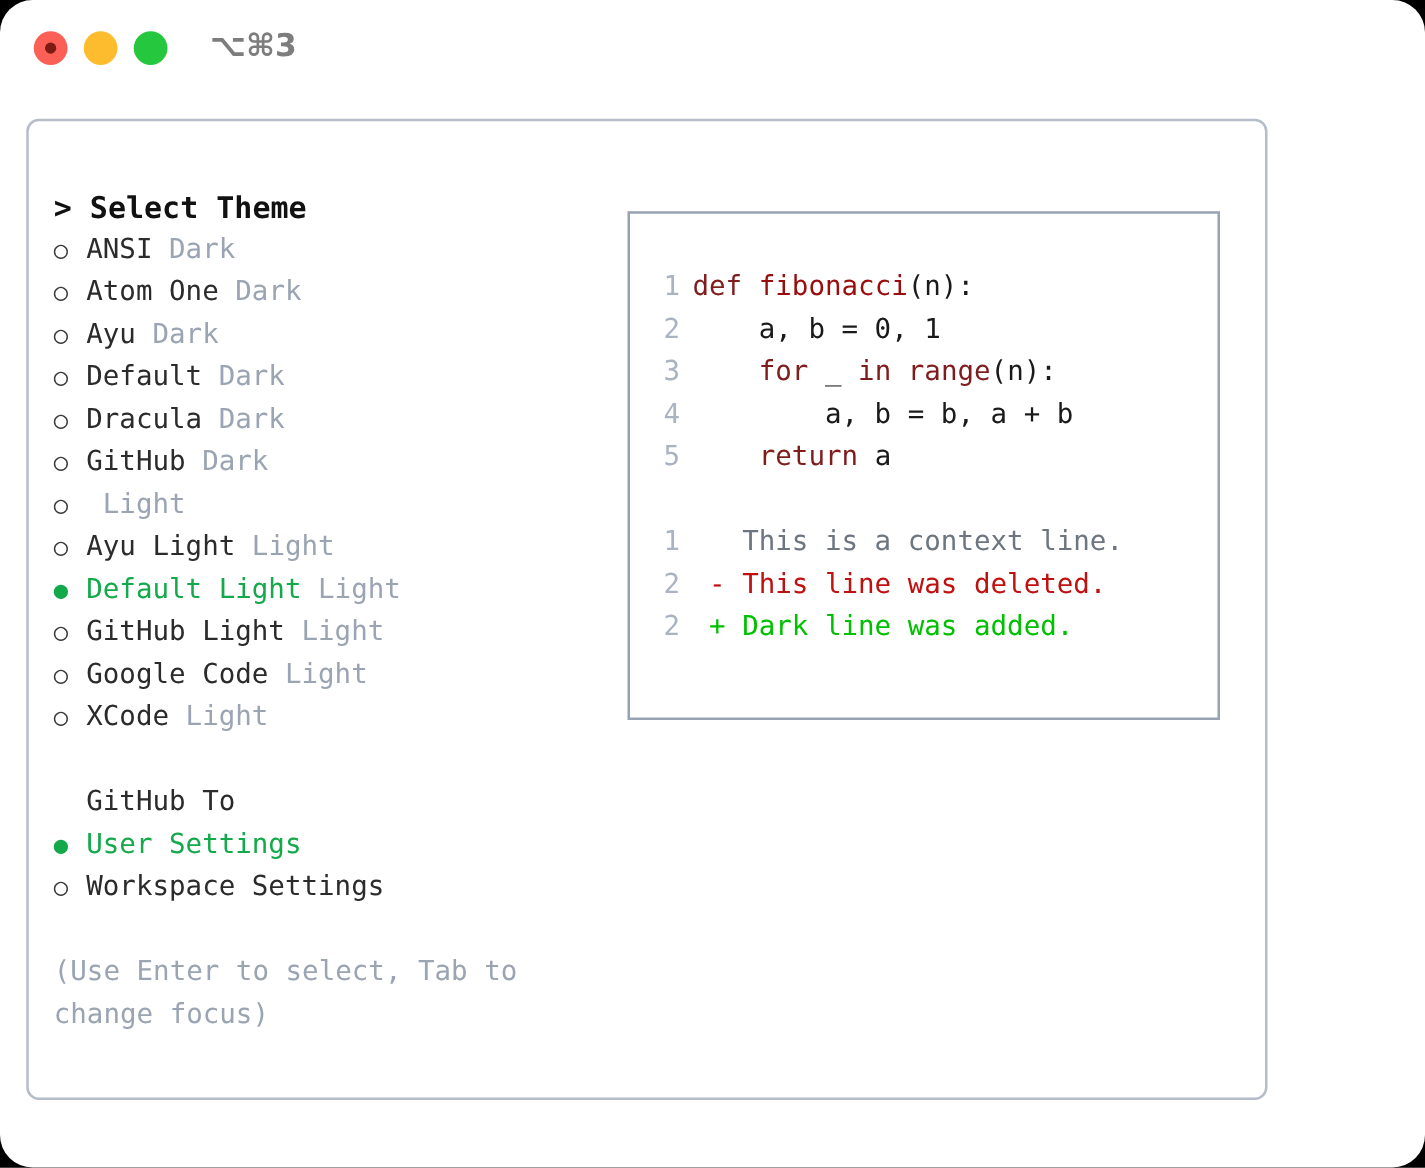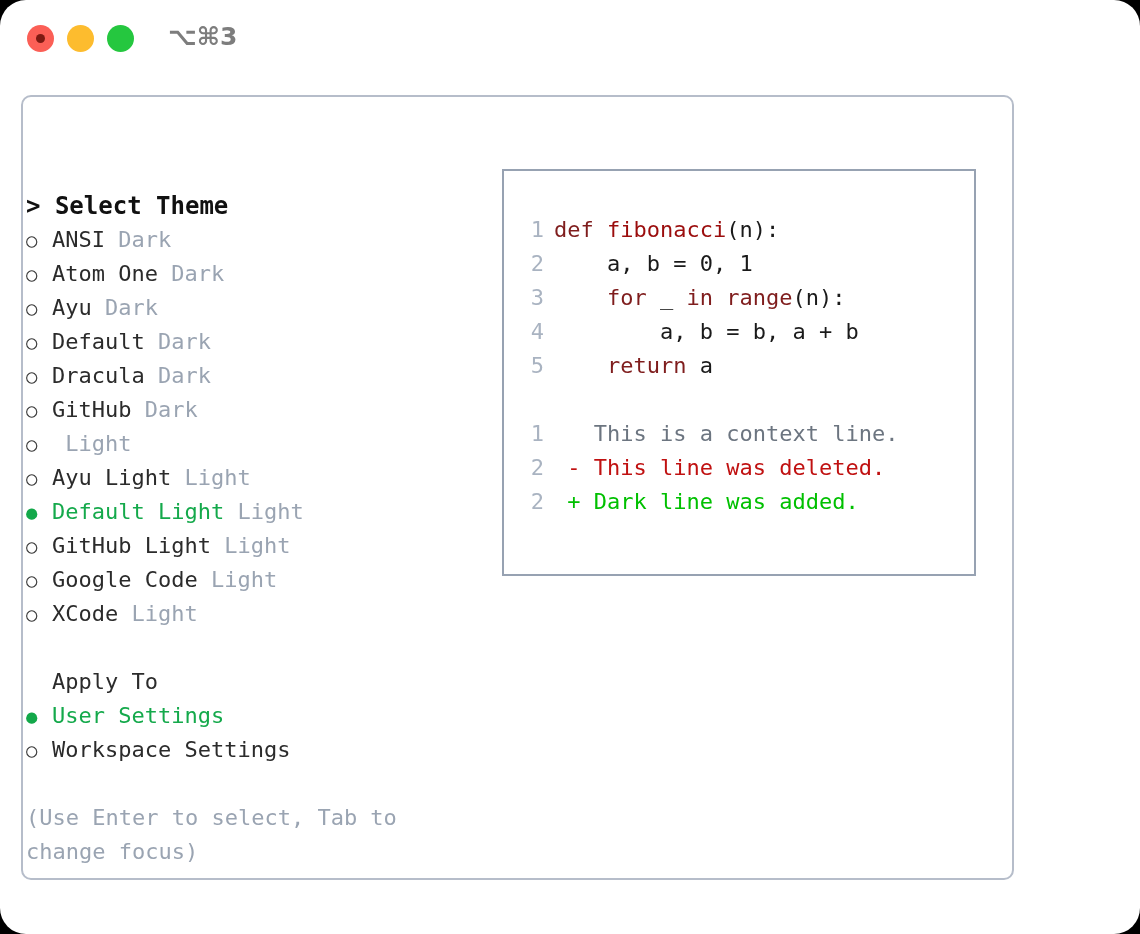--- a/index.html
+++ b/index.html
@@ -82,24 +82,23 @@
     height: 785px;
     border: 2px solid #b6bdca;
     border-radius: 10px;
     box-sizing: border-box;
     background: #ffffff;
   }
 
   
   .left-col {
     position: absolute;
-    left: 3px;
+    left: 20px;
     top: 52px;
     width: 460px;
-    margin-top: 40px;
   }
   .right-col {
     position: absolute;
     left: 479px;
     top: 52px;
     width: 500px;
   }
 
   .section-title {
     font-size: 24px;
@@ -244,21 +243,21 @@
           <div class="theme-row"><span class="bullet">○</span><span class="theme-name">GitHub</span><span class="theme-tag"> Dark</span></div>
           <div class="theme-row"><span class="bullet">○</span><span class="theme-tag"> Light</span></div>
           <div class="theme-row"><span class="bullet">○</span><span class="theme-name">Ayu Light</span><span class="theme-tag"> Light</span></div>
           <div class="theme-row selected"><span class="bullet sel">●</span><span class="theme-name">Default Light</span><span class="theme-tag"> Light</span></div>
           <div class="theme-row"><span class="bullet">○</span><span class="theme-name">GitHub Light</span><span class="theme-tag"> Light</span></div>
           <div class="theme-row"><span class="bullet">○</span><span class="theme-name">Google Code</span><span class="theme-tag"> Light</span></div>
           <div class="theme-row"><span class="bullet">○</span><span class="theme-name">XCode</span><span class="theme-tag"> Light</span></div>
         </div>
 
       <div class="apply-block">
-        <div class="apply-heading">Apply To</div>
+        <div class="apply-heading">GitHub To</div>
         <div id="apply-list">
             <div class="theme-row selected"><span class="bullet sel">●</span><span class="theme-name">User Settings</span></div>
             <div class="theme-row"><span class="bullet">○</span><span class="theme-name">Workspace Settings</span></div>
           </div>
       </div>
 
       <div class="hint">(Use Enter to select, Tab to change focus)</div>
     </div>
 
     <div class="right-col">

